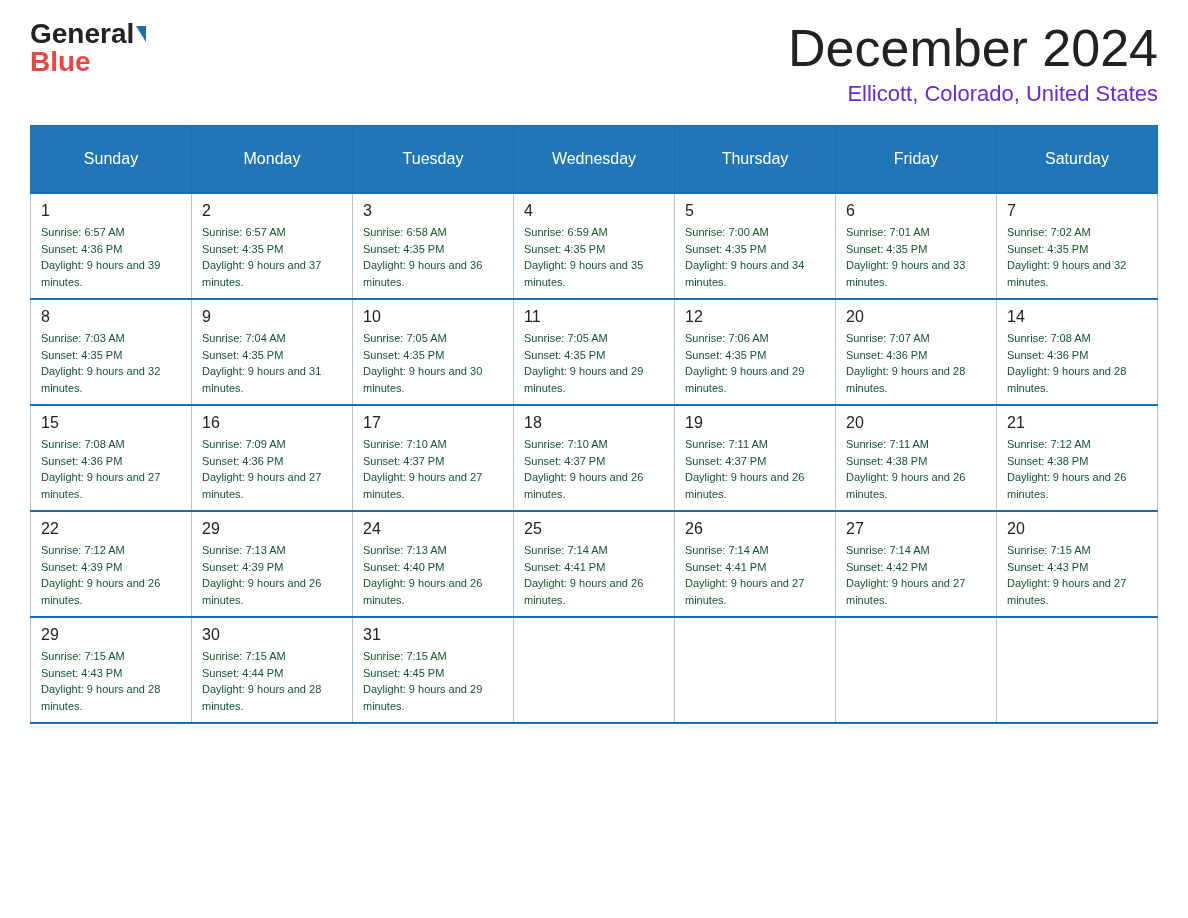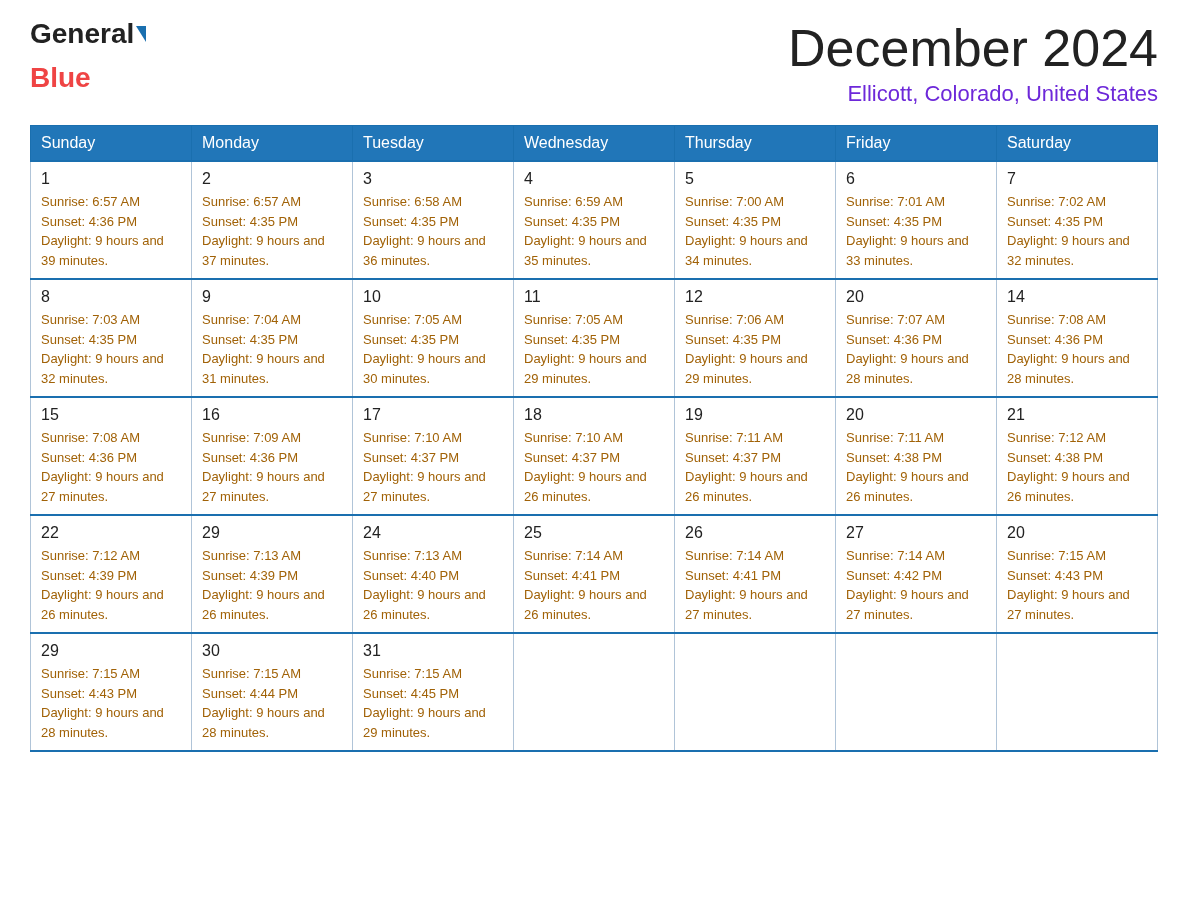--- a/index.html
+++ b/index.html
@@ -14,21 +14,20 @@
     .header-area {
       display: flex;
       align-items: flex-start;
       justify-content: space-between;
       margin-bottom: 18px;
     }
     .logo {
       display: flex;
       flex-direction: column;
       align-items: flex-start;
-      gap: 16px;
     }
     .logo-text-general {
       font-size: 28px;
       font-weight: bold;
       color: #222;
       line-height: 1;
     }
     .logo-text-blue {
       font-size: 28px;
       font-weight: bold;
@@ -67,22 +66,22 @@
     .calendar-table {
       width: 100%;
       border-collapse: collapse;
       border: 1.5px solid #1a6faf;
     }
     .calendar-table th {
       background-color: #2176b8;
       color: #fff;
       font-size: 16px;
       font-weight: normal;
-      text-align: left;
-      padding: 8px 10px;
+      text-align: center;
+      padding: 24px 10px;
       border: 1px solid #1a6faf;
     }
     .calendar-table td {
       vertical-align: top;
       padding: 8px 10px;
       border: 1px solid #b0c4d8;
       width: 14.28%;
       min-height: 100px;
       font-size: 13px;
       color: #333;
@@ -92,22 +91,22 @@
       border-bottom: 2px solid #1a6faf;
     }
     .day-number {
       font-size: 16px;
       font-weight: normal;
       color: #222;
       display: block;
       margin-bottom: 4px;
     }
     .day-info {
-      font-size: 13px;
-      color: #a16207;
+      font-size: 11px;
+      color: #14532d;
       line-height: 1.5;
     }
     .empty-cell {
       background: #fff;
     }
   </style>
 </head>
 <body>
 
 <div class="header-area">

